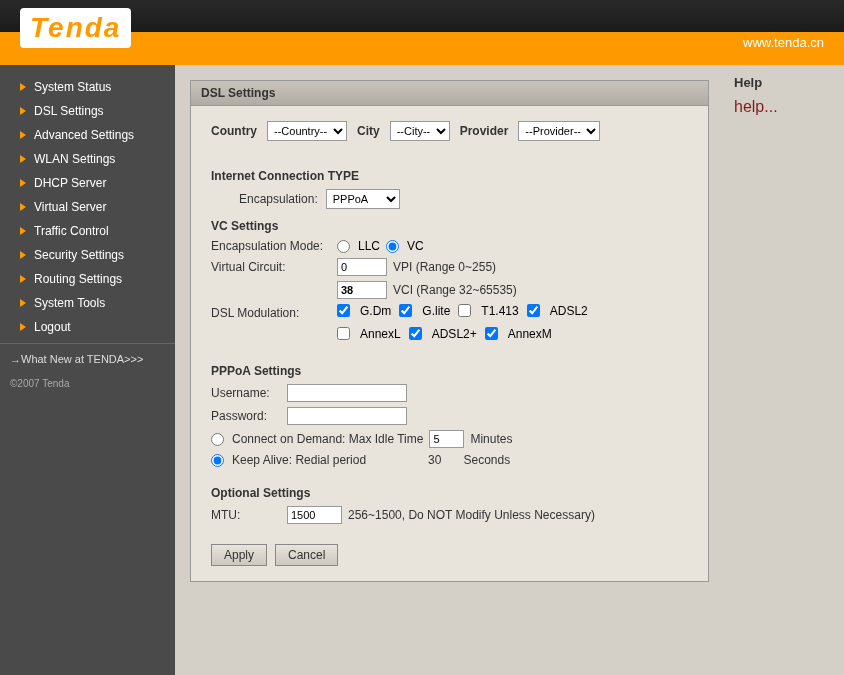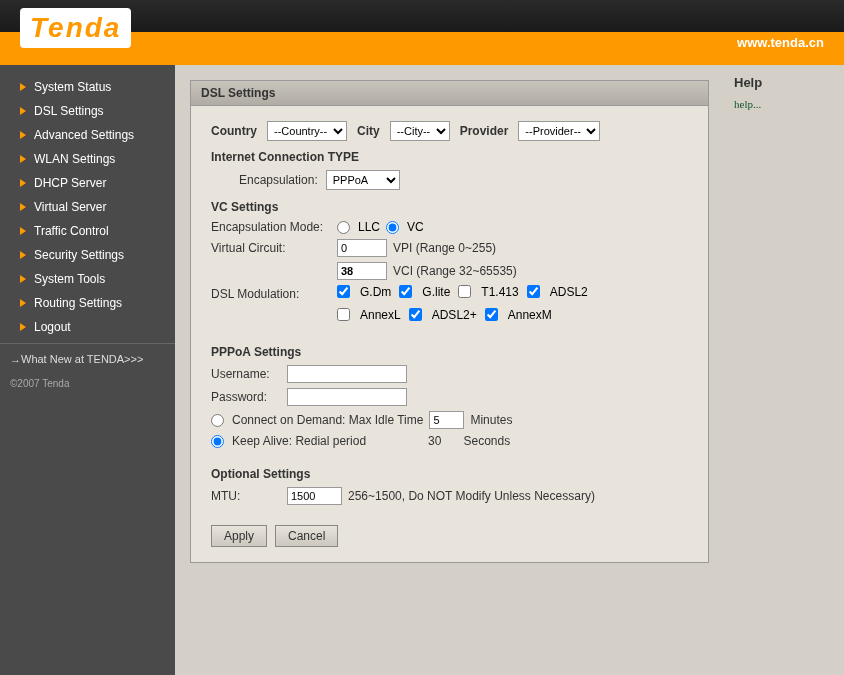--- a/index.html
+++ b/index.html
@@ -29,21 +29,21 @@
     #logo-text {
       font-size: 28px;
       font-weight: bold;
       color: #f90;
       font-style: italic;
       letter-spacing: 2px;
     }
     #website-url {
       color: #fff;
       font-size: 13px;
-      font-weight: bold;
+      font-weight: normal;
       margin-top: 20px;
     }
 
     
     #main-layout {
       display: flex;
       width: 844px;
       height: 610px;
     }
 
@@ -136,21 +136,21 @@
       background: #fff;
       height: 18px;
     }
     input[type="radio"] { margin-right: 2px; }
     input[type="checkbox"] { margin-right: 2px; }
 
     .country-row {
       display: flex;
       align-items: center;
       gap: 10px;
-      margin-bottom: 9px;
+      margin-bottom: 28px;
     }
     .country-label { font-size: 12px; font-weight: bold; color: #333; }
     .section-title {
       font-size: 12px;
       font-weight: bold;
       color: #333;
       margin-bottom: 6px;
     }
 
     
@@ -176,21 +176,21 @@
     }
 
     
     #help-panel {
       width: 120px;
       background: #d4d0c8;
       padding: 10px;
       flex-shrink: 0;
     }
     #help-title { font-size: 13px; font-weight: bold; color: #333; margin-bottom: 8px; }
-    #help-link { font-size: 11px; color: #14532d; font-family: Liberation Serif, serif; }
+    #help-link { font-size: 16px; color: #7f1d1d; }
   </style>
 </head>
 <body>
 
 <div id="header">
   <div id="logo-area">
     <div id="logo-box">
       <div id="logo-text">Tenda</div>
     </div>
   </div>
@@ -227,25 +227,25 @@
     <div class="sidebar-item">
       <span class="sidebar-arrow"></span>
       <span>Traffic Control</span>
     </div>
     <div class="sidebar-item">
       <span class="sidebar-arrow"></span>
       <span>Security Settings</span>
     </div>
     <div class="sidebar-item">
       <span class="sidebar-arrow"></span>
+      <span>Routing Settings</span>
+    </div>
+    <div class="sidebar-item">
+      <span class="sidebar-arrow"></span>
       <span>System Tools</span>
-    </div>
-    <div class="sidebar-item">
-      <span class="sidebar-arrow"></span>
-      <span>Routing Settings</span>
     </div>
     <div class="sidebar-item">
       <span class="sidebar-arrow"></span>
       <span>Logout</span>
     </div>
     <div class="sidebar-divider"></div>
     <div class="sidebar-special">→What New at TENDA&gt;&gt;&gt;</div>
     <div class="sidebar-copyright">©2007 Tenda</div>
   </div>
 

